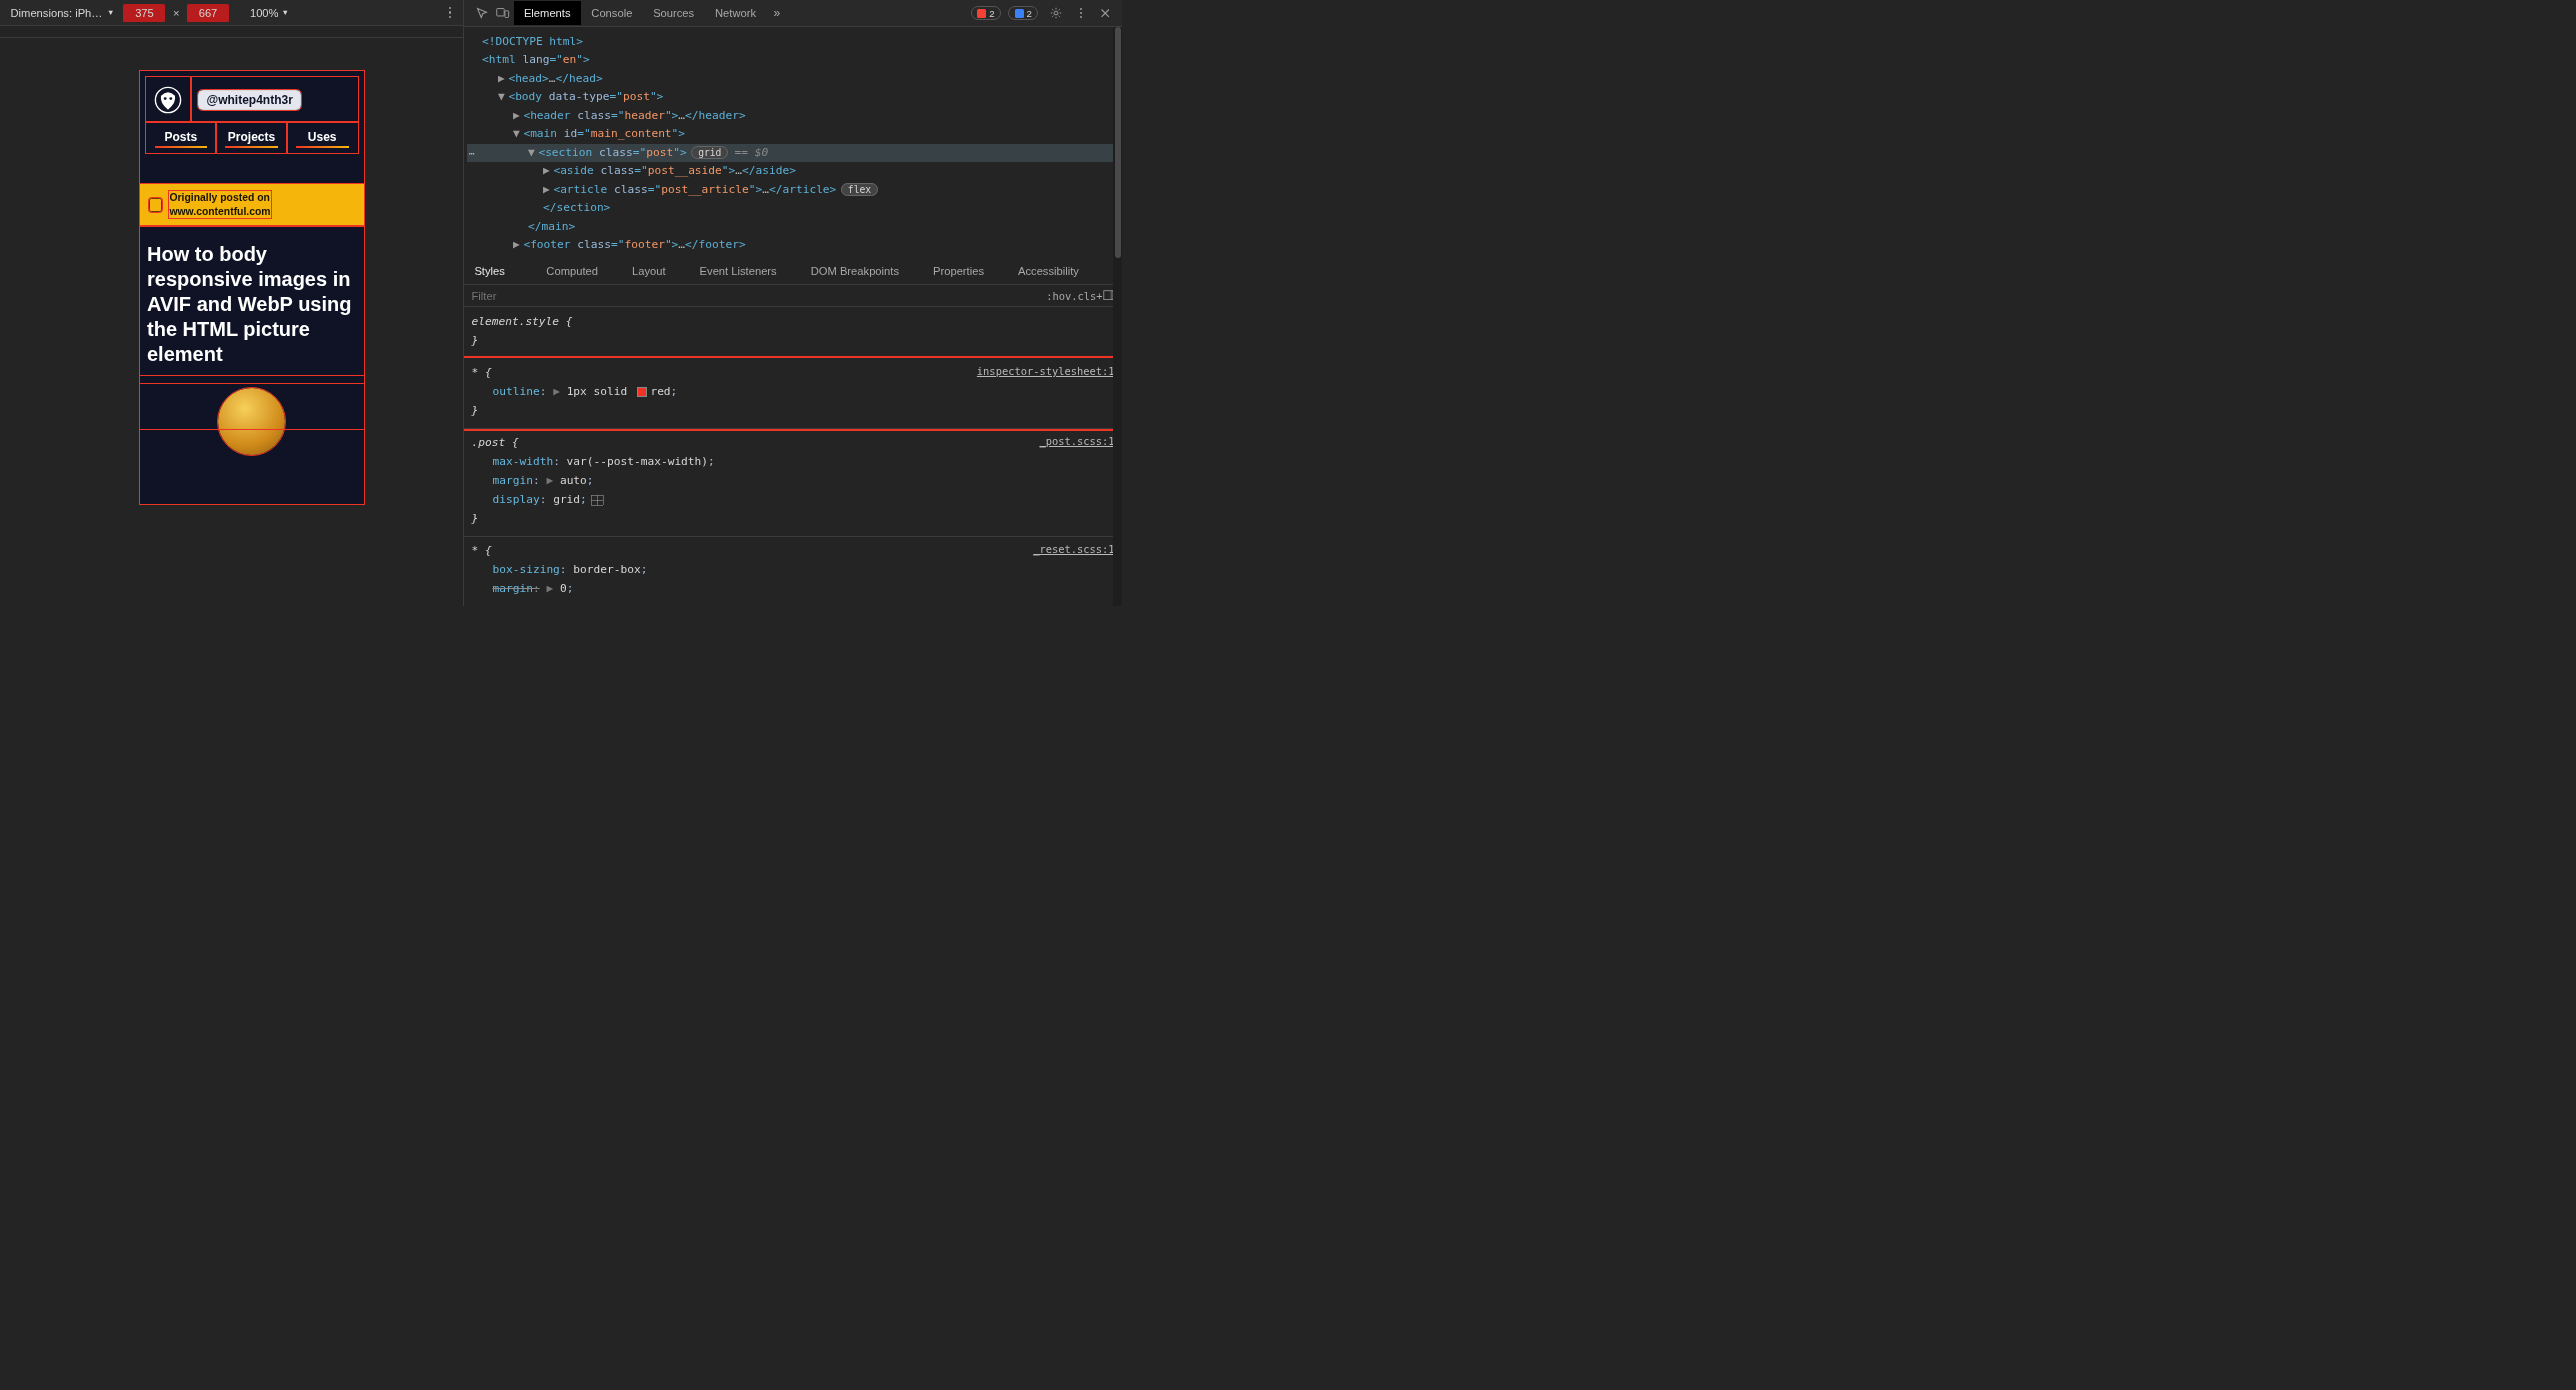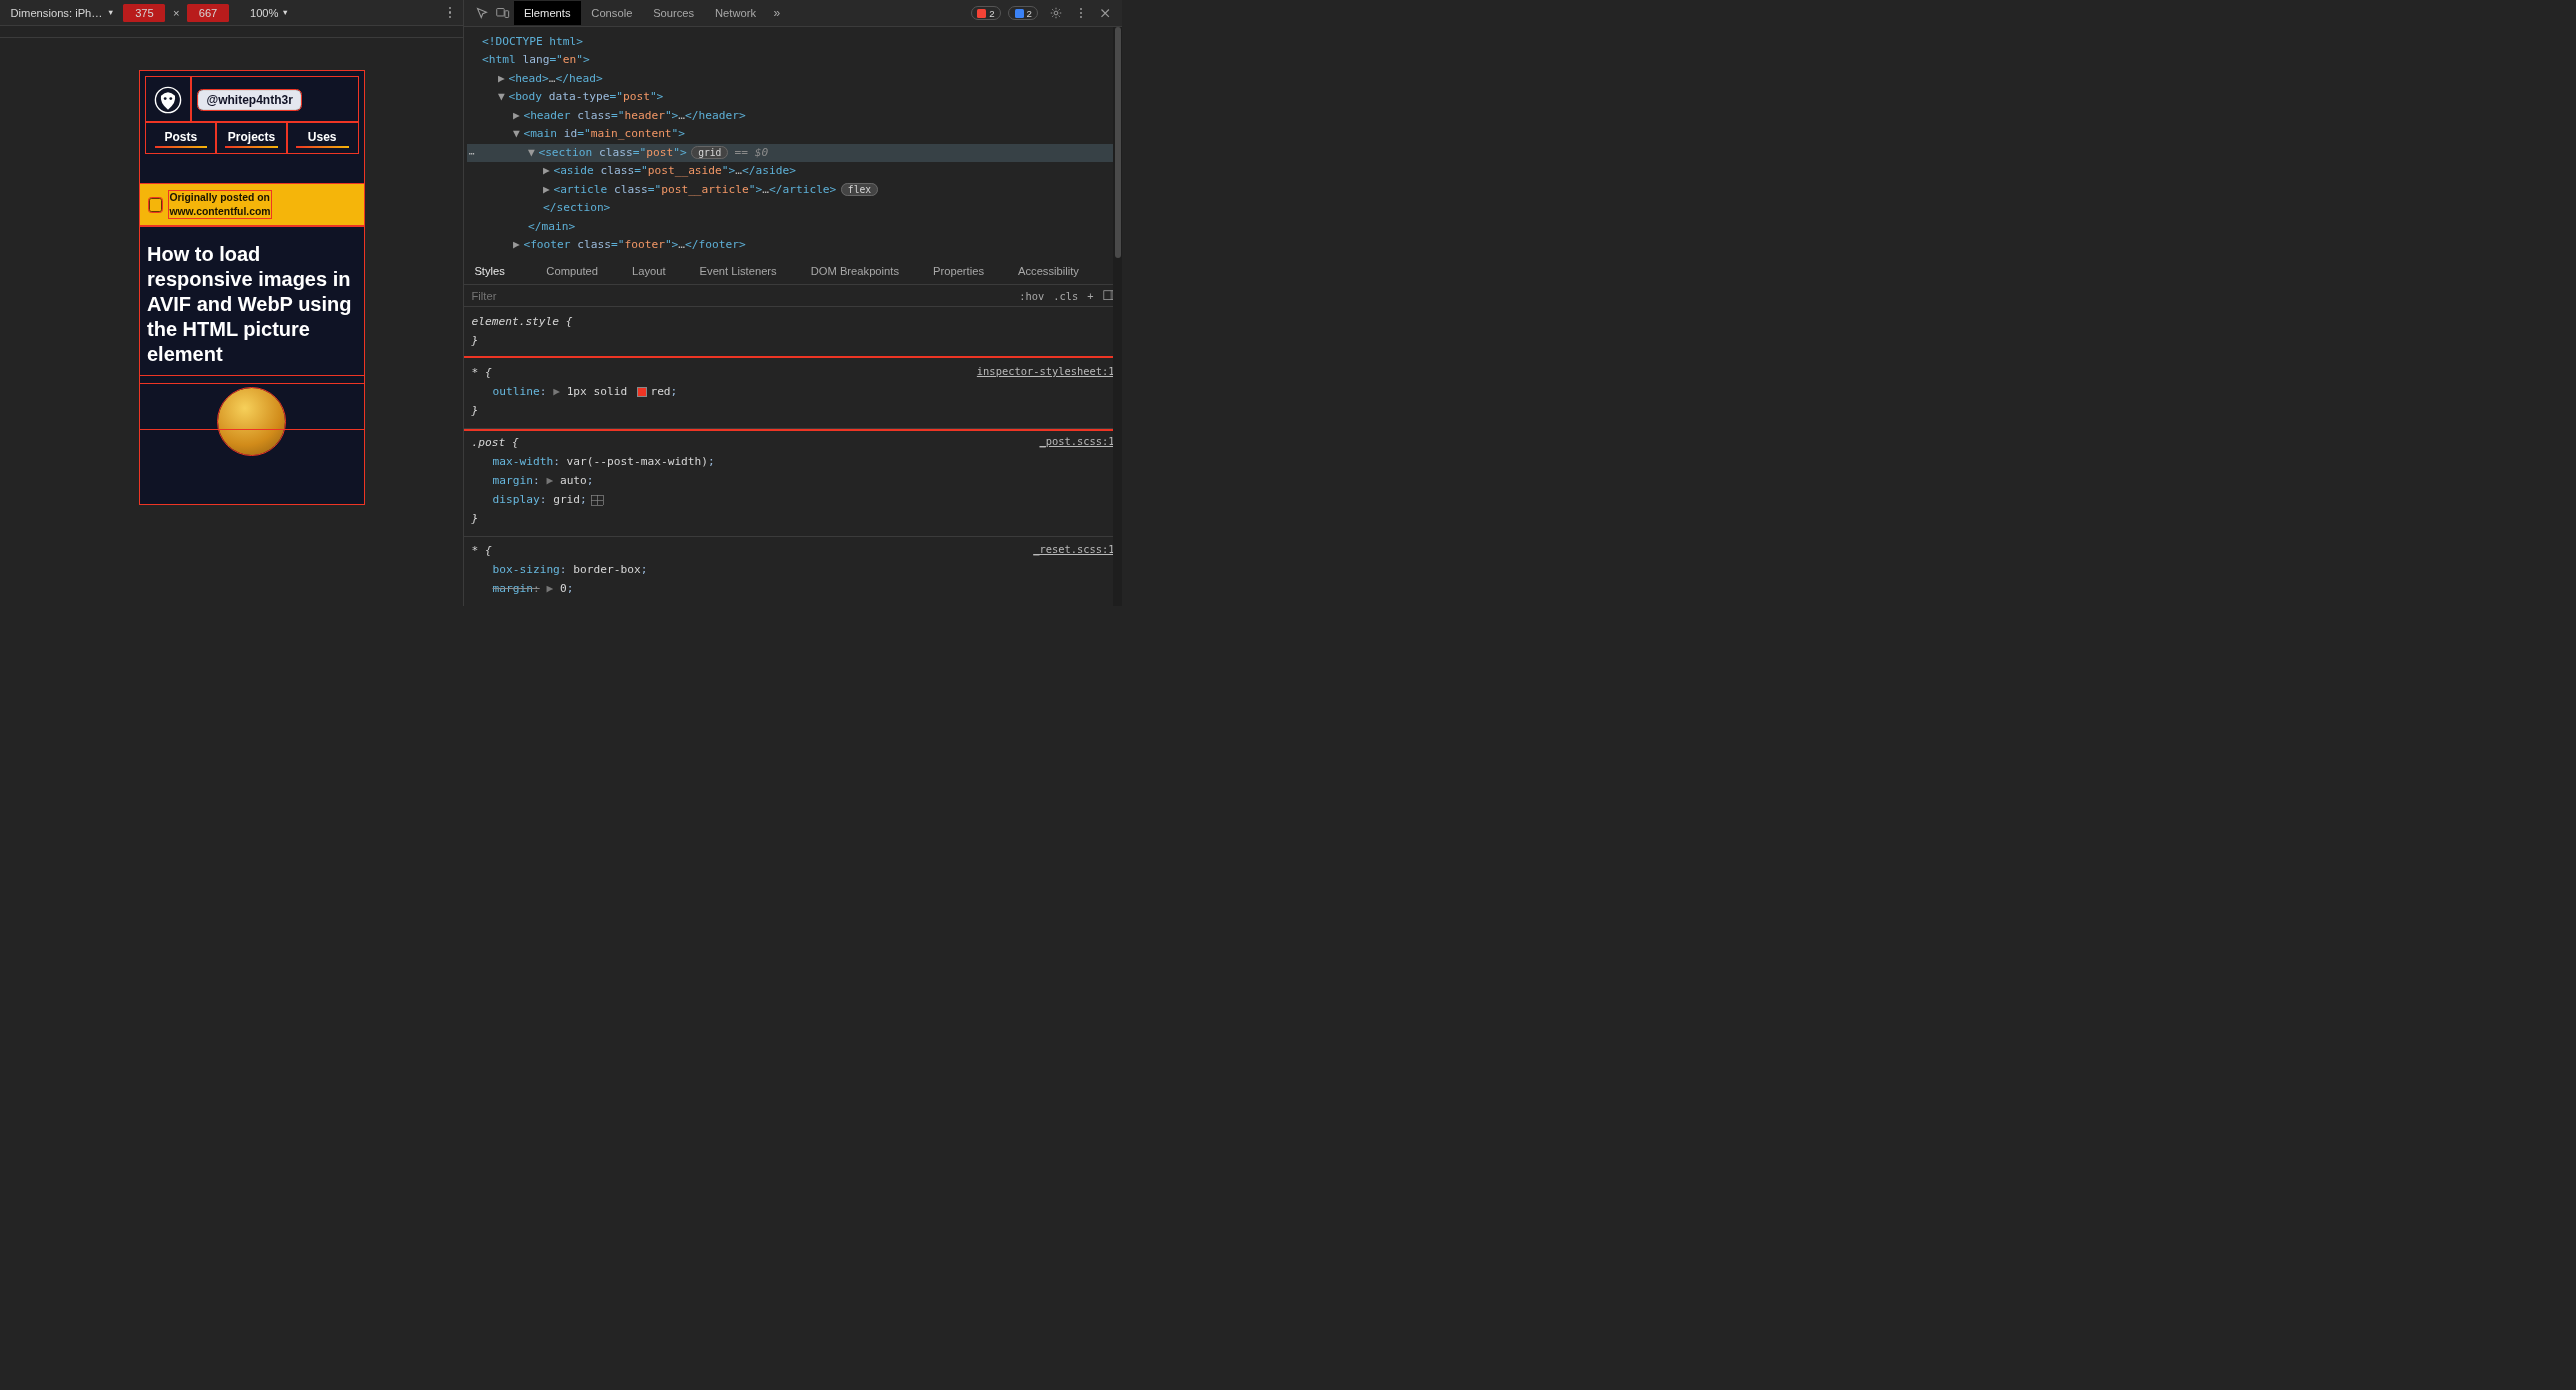--- a/index.html
+++ b/index.html
@@ -266,21 +266,21 @@
   border-bottom:0.7px solid #3b3b3b;
 }
 .styles-tab { color:#a8a8a8; font-size:11.2px; }
 .styles-tab.active { color:#e8e8e8; background:#242424; padding:6px 7.5px; margin-left:-7.5px;}
 
 .filter-row {
   height:22.4px; display:flex; align-items:center; padding:0 7.5px;
   border-bottom:0.7px solid #3b3b3b; color:#8a8a8a;
 }
 .filter-input { background:transparent; border:none; color:#8a8a8a; font-size:11.2px; flex:1;}
-.filter-right { display:flex; gap:9px; color:#a8a8a8; font-family:Menlo,monospace; font-size:10.4px;text-align:right;}
+.filter-right { display:flex; color:#a8a8a8; font-family:Menlo,monospace; font-size:10.4px;text-align:right;}
 
 .styles-body {
   font-family: Menlo, Consolas, monospace;
   font-size:11.2px; line-height:1.7;
   flex:1; overflow:auto;
 }
 .rule { padding:4.5px 7.5px 7.5px; border-bottom:0.7px solid #3b3b3b; position:relative;}
 .sel-text{color:#d6d6d6;font-style:italic;}
 .prop{color:#9bbbdc; padding-left:21px;}
 .propname{color:#67b7dd;}
@@ -350,21 +350,21 @@
           <div class="nav-item">Uses</div>
         </div>
       </div>
       <div class="banner">
         <div class="banner-icon"></div>
         <div class="banner-text">
           <span>Originally posted on</span><br>
           <span>www.contentful.com</span>
         </div>
       </div>
-      <h1 class="article-title">How to load responsive images in AVIF and WebP using the HTML picture element</h1>
+      <h1 class="article-title">How to body responsive images in AVIF and WebP using the HTML picture element</h1>
       <div class="img-row">
         <div class="img-disc"></div>
       </div>
     </div>
   </div>
 </div>
 
 <div class="right-pane">
   <div class="dt-tabs">
     <div class="dt-iconbtn">

